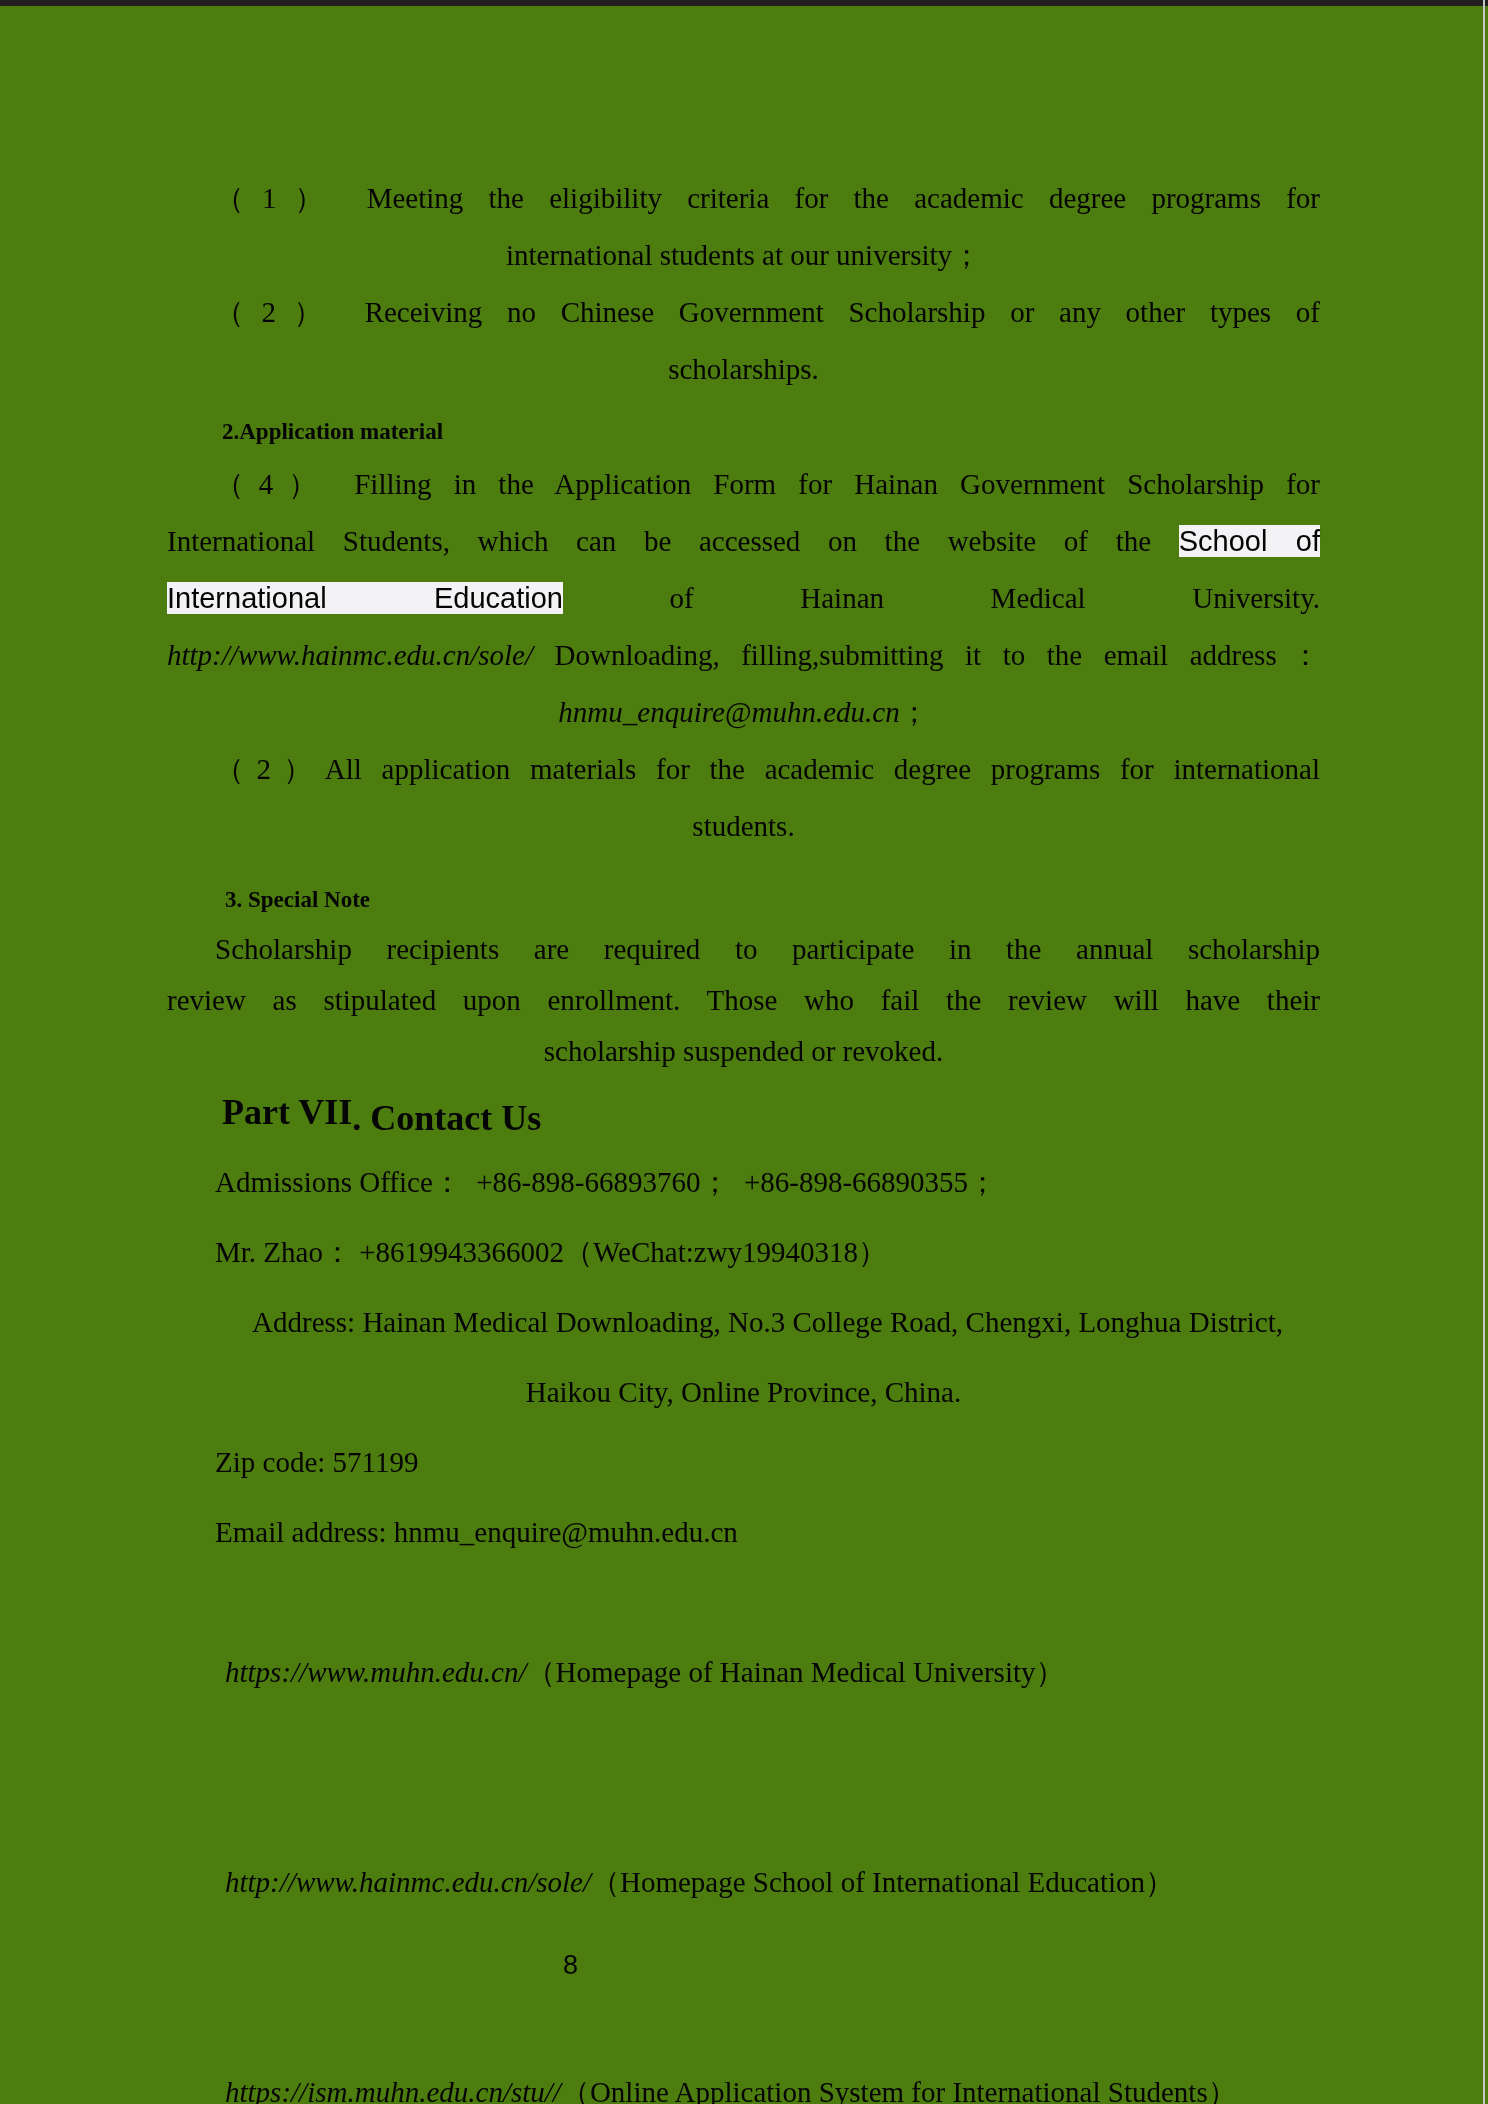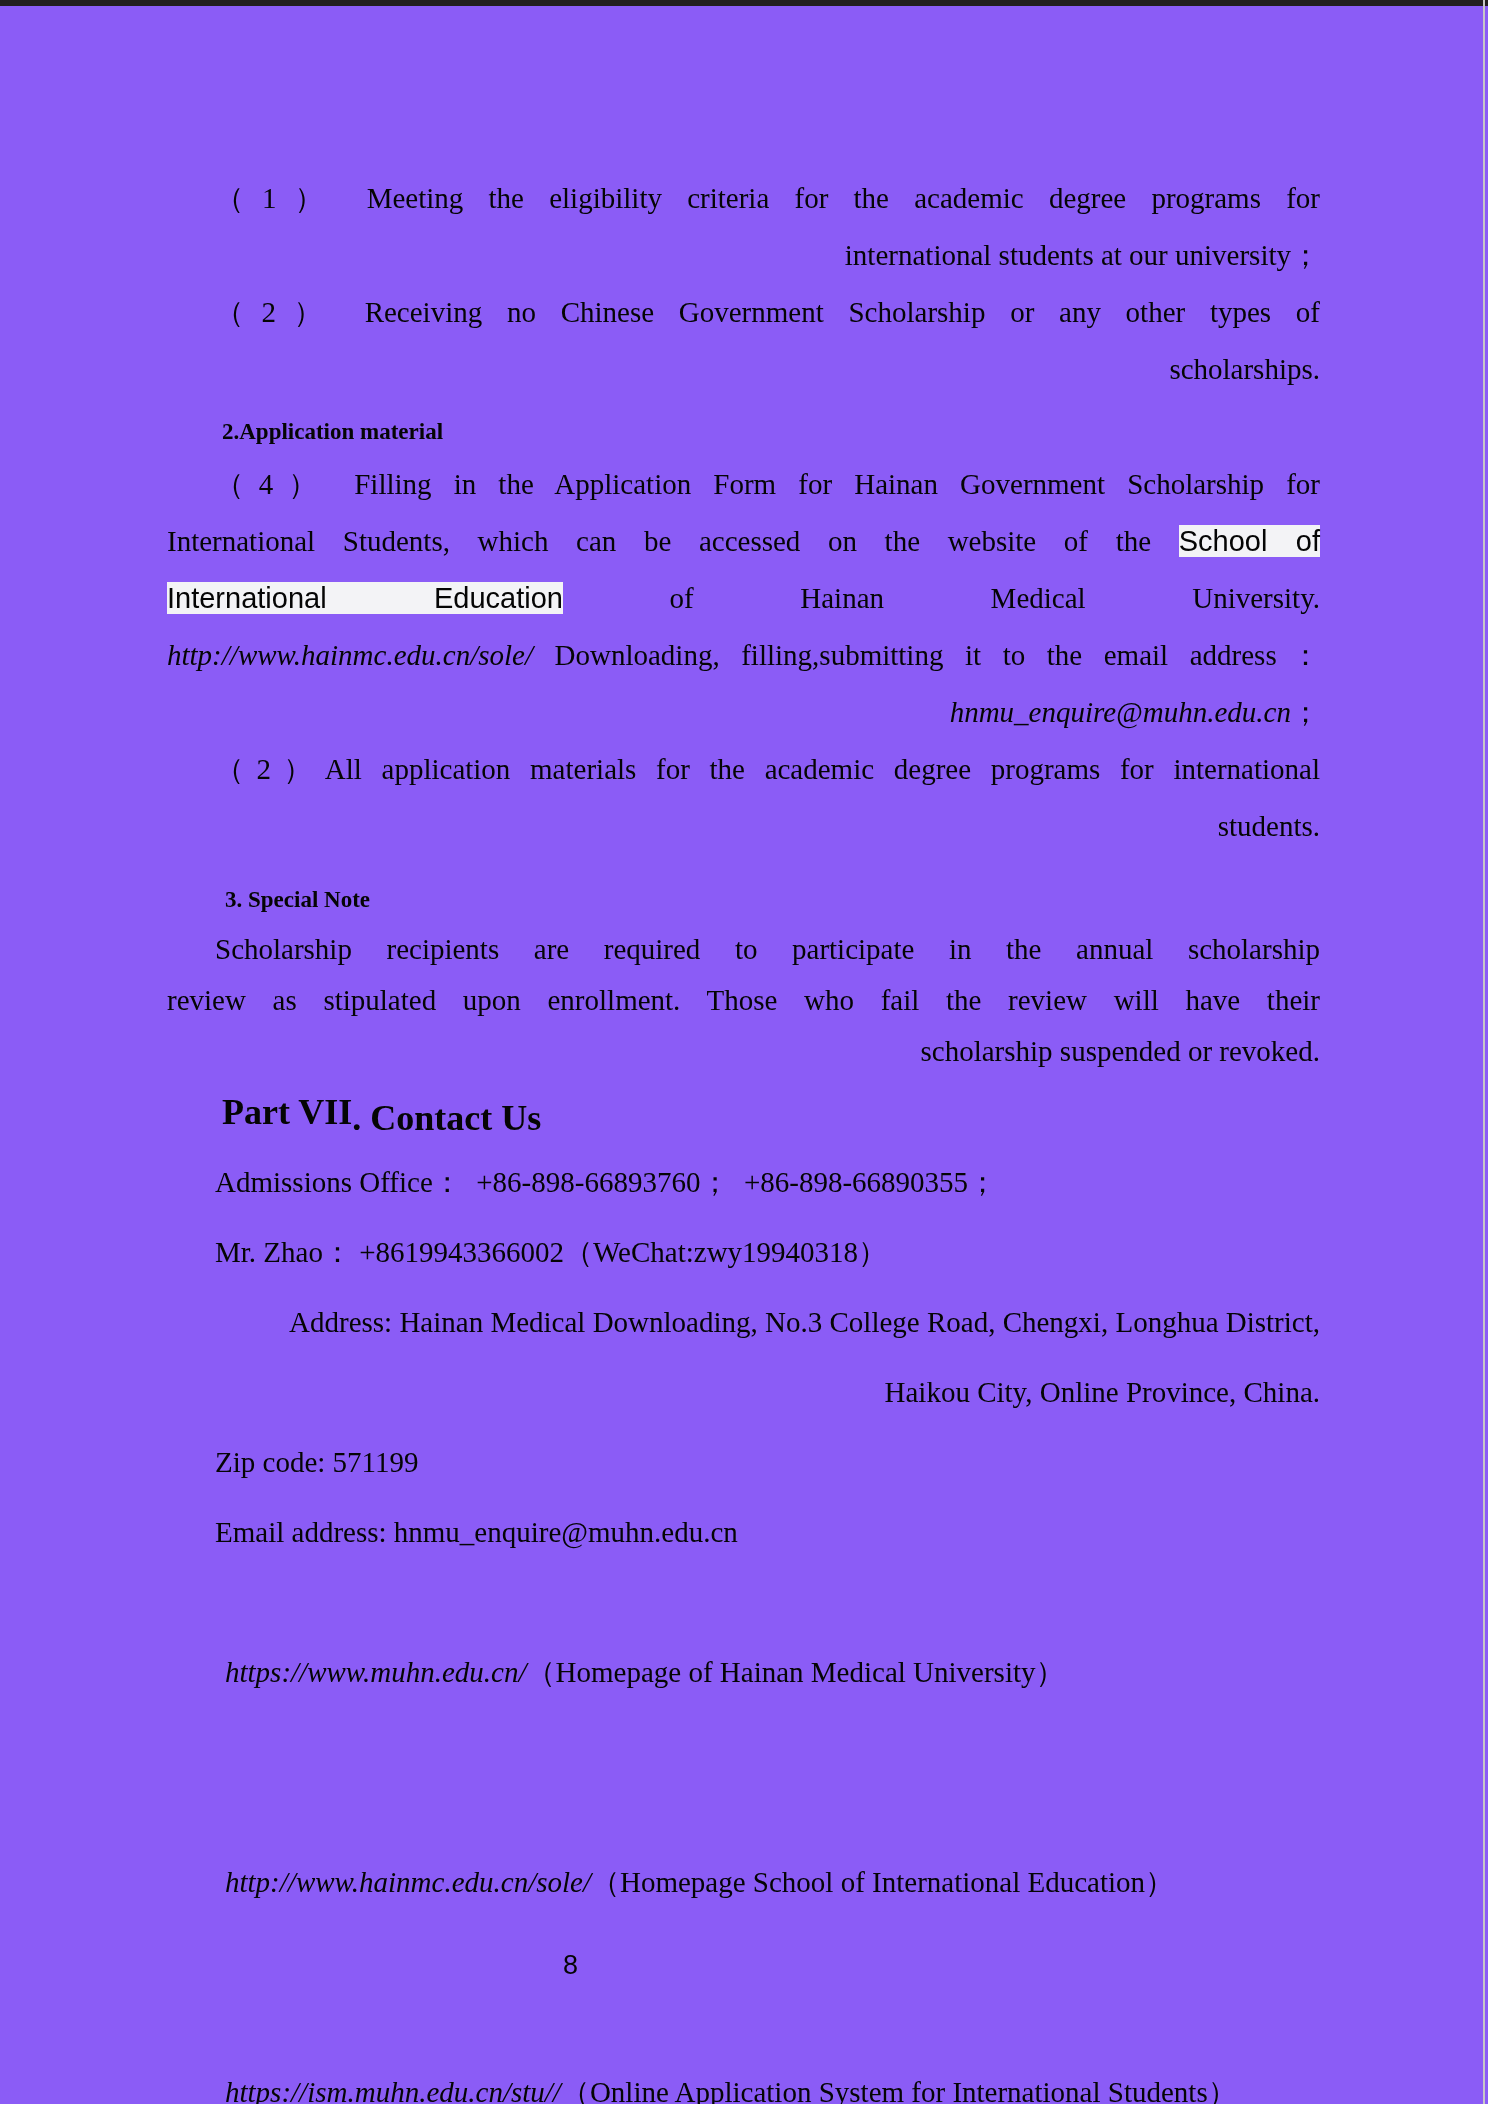--- a/index.html
+++ b/index.html
@@ -1,19 +1,19 @@
 <!DOCTYPE html>
 <html><head>
 <meta charset="utf-8">
 <style>
   html,body{margin:0;padding:0;background:#ffffff;}
   .page{
     position:relative;
     width:1488px;height:2104px;
-    background:#8b5cf6;
+    background:#4d7c0f;
     overflow:hidden;
     font-family:"Liberation Serif",serif;
     color:#050505;
   }
   .topbar{
     position:absolute;top:0;left:0;
     width:1488px;height:6px;
     background:#231f1f;
   }
   .rightedge{
@@ -22,21 +22,21 @@
     background:#c7c7c7;
   }
   .content{
     position:absolute;
     left:167px;top:0;
     width:1153px;
     padding-top:170px;
   }
   .body-para{font-size:29px;line-height:57px;margin:0;}
   .body-para.tight{line-height:51px;}
-  .line{text-align:right;}
+  .line{text-align:center;}
   .line.jl{text-align:justify;text-align-last:justify;}
   .line.ind,.ind{text-indent:48px;}
   .seg-i{font-style:italic;}
   .seg-sans{font-family:Liberation Sans, sans-serif;background:#f3f3f6;}
   .seg-lower{position:relative;top:6px;}
   .heading{
     font-weight:bold;
     font-size:23px;line-height:48px;
     margin:10px 0 0 55px;
   }

